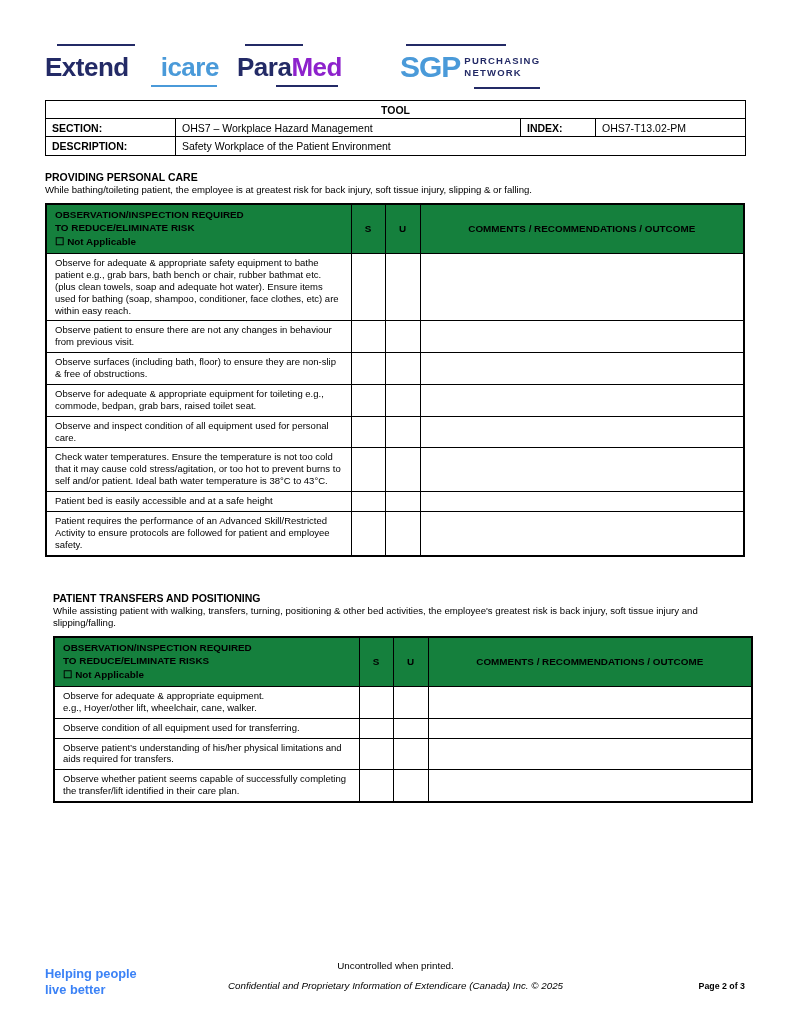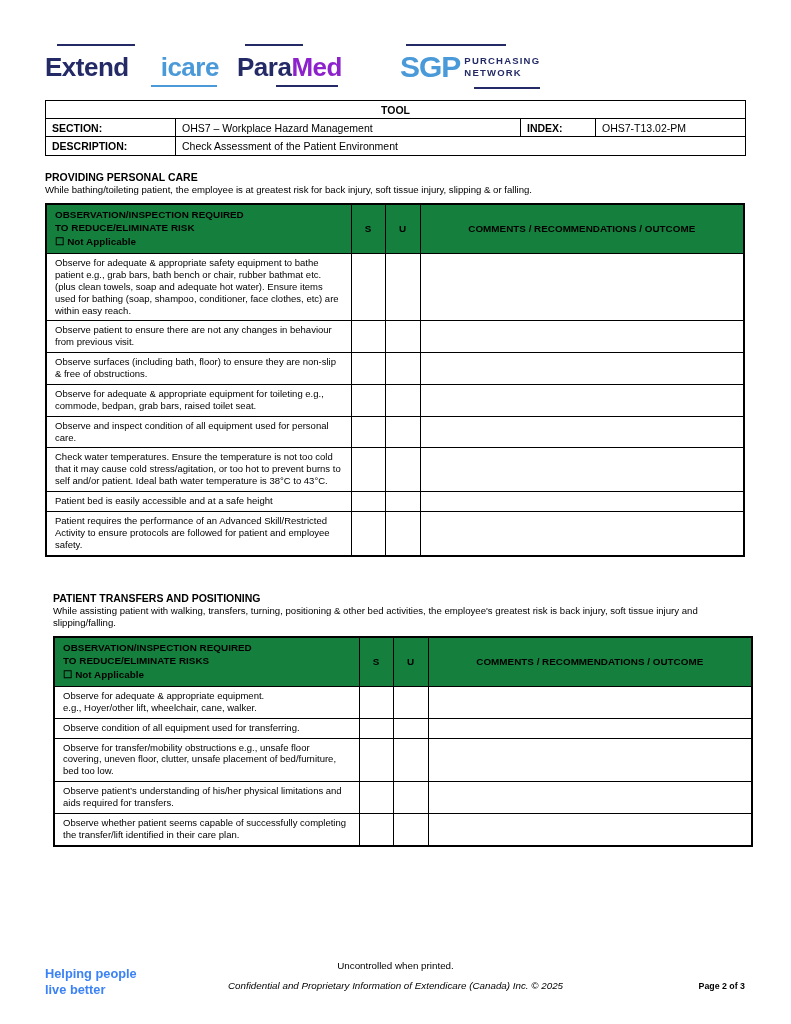--- a/index.html
+++ b/index.html
@@ -93,21 +93,21 @@
       <td colspan="4" class="ttl">TOOL</td>
     </tr>
     <tr>
       <td class="lbl">SECTION:</td>
       <td>OHS7 – Workplace Hazard Management</td>
       <td class="lbl">INDEX:</td>
       <td>OHS7-T13.02-PM</td>
     </tr>
     <tr>
       <td class="lbl">DESCRIPTION:</td>
-      <td colspan="3">Check Assessment of the Patient Environment</td>
+      <td colspan="3">Safety Workplace of the Patient Environment</td>
     </tr>
   </tbody>
     </table>
 
   <div class="section sec-1">
     <div class="sec-title">PROVIDING PERSONAL CARE</div>
     <div class="sec-intro">While bathing/toileting patient, the employee is at greatest risk for back injury, soft tissue injury, slipping &amp; or falling.</div>
     <table class="obs-table">
       <colgroup>
           <col style="width:305px">
@@ -210,26 +210,20 @@
             <td></td>
             <td></td>
           </tr>
         <tr>
             <td class="obs">Observe condition of all equipment used for transferring.</td>
             <td></td>
             <td></td>
             <td></td>
           </tr>
         <tr>
-            <td class="obs">Observe for transfer/mobility obstructions e.g., unsafe floor covering, uneven floor, clutter, unsafe placement of bed/furniture, bed too low.</td>
-            <td></td>
-            <td></td>
-            <td></td>
-          </tr>
-        <tr>
             <td class="obs">Observe patient’s understanding of his/her physical limitations and aids required for transfers.</td>
             <td></td>
             <td></td>
             <td></td>
           </tr>
         <tr>
             <td class="obs">Observe whether patient seems capable of successfully completing the transfer/lift identified in their care plan.</td>
             <td></td>
             <td></td>
             <td></td>

